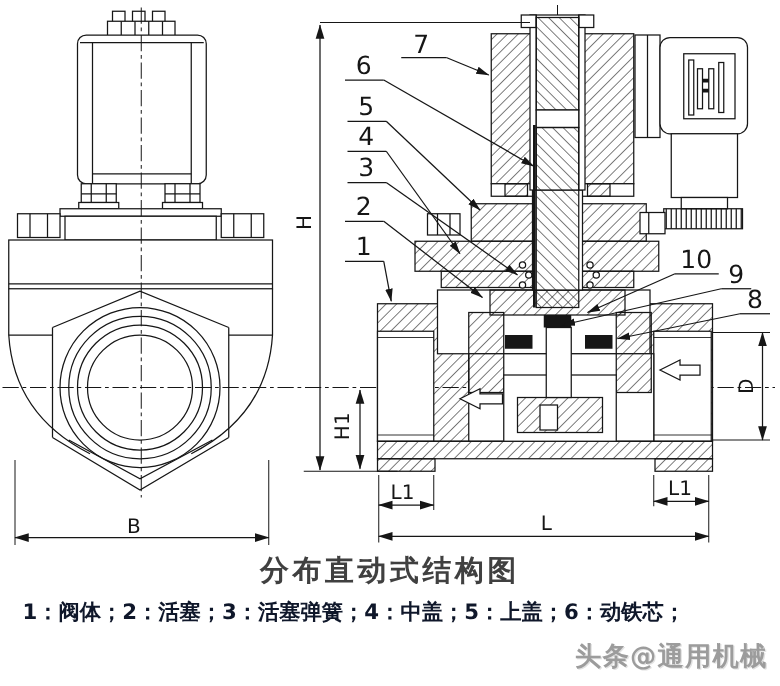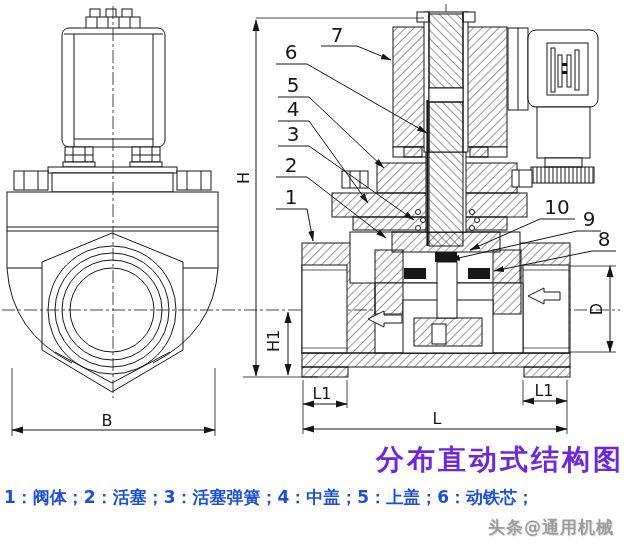--- a/index.html
+++ b/index.html
@@ -4,29 +4,29 @@
 <style>
   html,body{margin:0;padding:0;}
   body{
     width:624px;height:549px;background:#ffffff;position:relative;overflow:hidden;
     font-family:"DejaVu Sans","Liberation Sans",sans-serif;color:#000;
   }
   svg{display:block;}
   .num{font-size:20px;fill:#161616;}
   .dim{font-size:16px;fill:#161616;}
   .title{
-    text-align:right;font-size:28px;font-weight:700;letter-spacing:3px;
-    margin-top:1px;color:#6d28d9;
+    text-align:center;font-size:23px;font-weight:700;letter-spacing:3px;
+    margin-top:1px;color:#404040;
   }
   .legend{
-    padding:5px 2px 0 4px;font-size:17px;font-weight:700;line-height:26px;
-    color:#1d4ed8;white-space:nowrap;
+    padding:5px 2px 0 18px;font-size:17px;font-weight:700;line-height:26px;
+    color:#0f172a;white-space:nowrap;
   }
   .watermark{
-    position:absolute;right:10px;bottom:10px;font-size:17px;font-weight:700;
+    position:absolute;right:10px;bottom:10px;font-size:21px;font-weight:700;
     color:#9c9c9c;letter-spacing:1px;text-shadow:1px 1px 0 #e2e2e2;
   }
 </style>
 </head>
 <body>
 
 <svg class="drawing" width="624" height="440" viewBox="0 0 624 440" xmlns="http://www.w3.org/2000/svg">
   <defs>
     <pattern id="h1" width="6" height="6" patternUnits="userSpaceOnUse" patternTransform="rotate(45)">
       <line x1="0" y1="0" x2="0" y2="6" stroke="#161616" stroke-width="0.9"></line>

